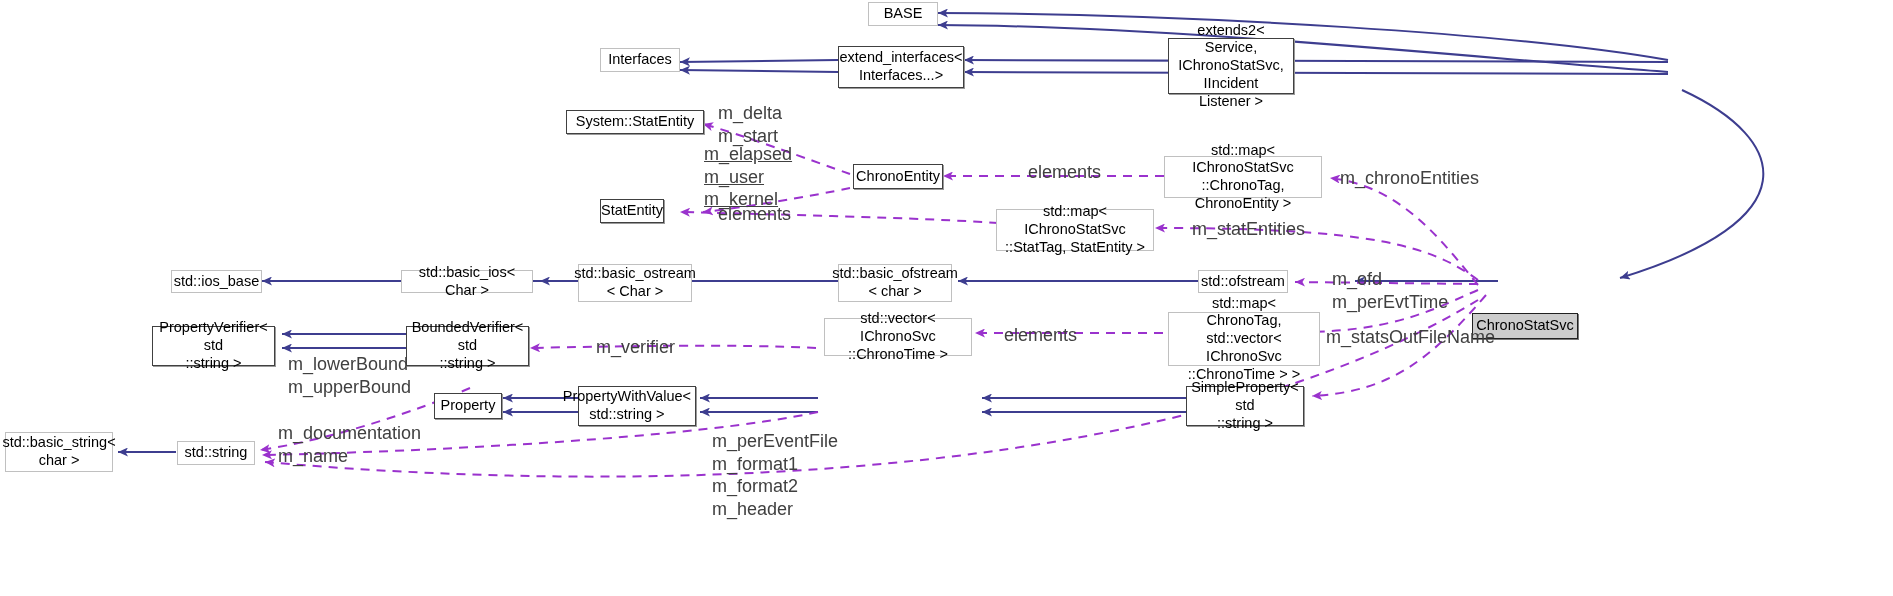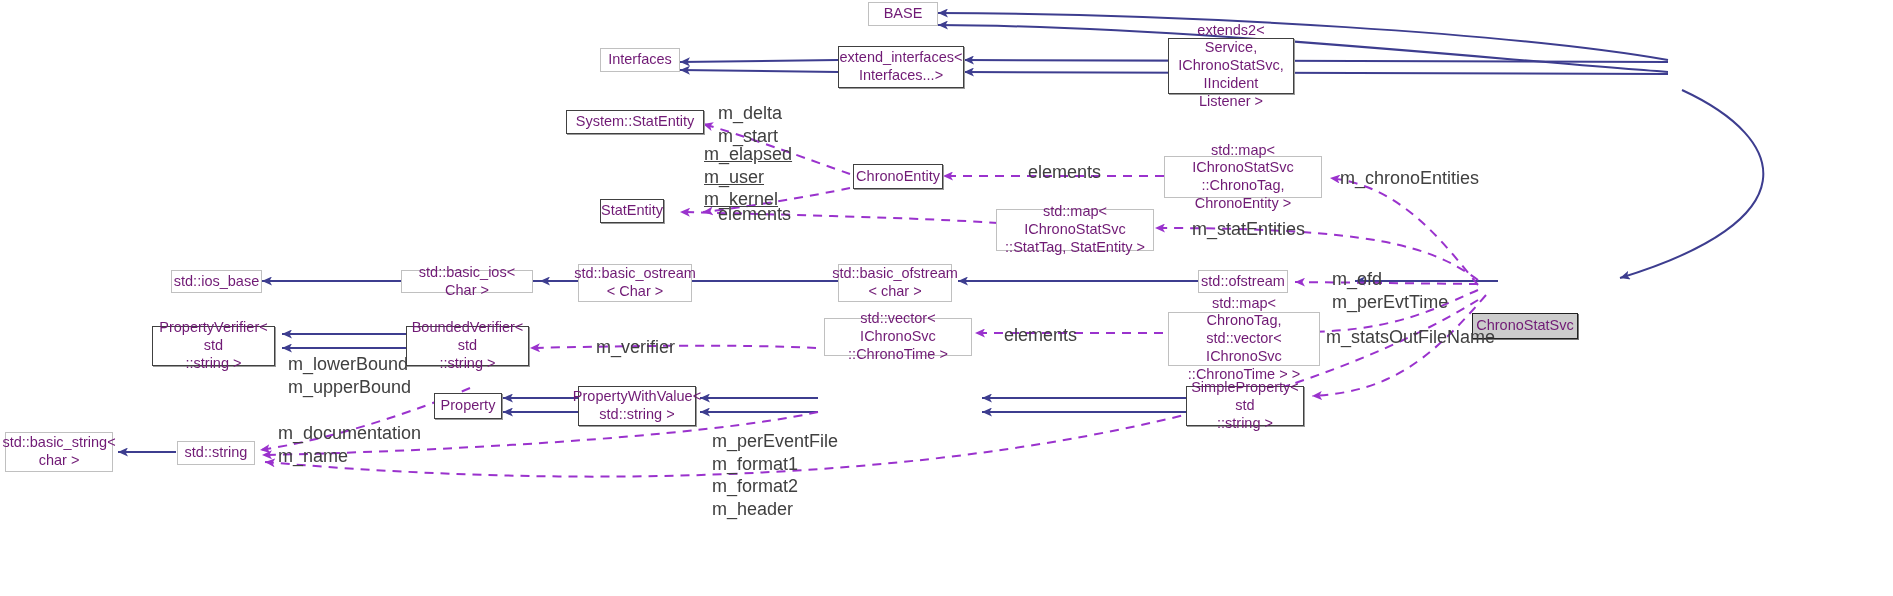--- a/index.html
+++ b/index.html
@@ -2,21 +2,21 @@
 <html><head>
 <meta charset="utf-8">
 <title>ChronoStatSvc Collaboration Diagram</title>
 <style>
   html,body{margin:0;padding:0;background:#ffffff;}
   body{font-family:"Liberation Sans",sans-serif;}
   #diagram{position:relative;width:1893px;height:596px;background:#ffffff;overflow:hidden;}
   svg.edges{position:absolute;left:0;top:0;width:1893px;height:596px;pointer-events:none;}
   .node{position:absolute;box-sizing:border-box;display:flex;align-items:center;
         justify-content:center;text-align:center;background:#ffffff;
-        font-size:14.5px;color:#701a75;line-height:1.22;padding:2px 4px;}
+        font-size:14.5px;color:#000000;line-height:1.22;padding:2px 4px;}
   .node.thin{border:1px solid #c0c0c0;}
   .node.thick{border:1px solid #404040;box-shadow:1px 1px 0 0 #9a9a9a;}
   .node.center{border:1px solid #202020;background:#cccccc;box-shadow:1px 1px 0 0 #777777;}
   .node span{display:block;white-space:pre-line;}
   .elabel{position:absolute;font-size:18px;color:#404040;text-align:left;
           line-height:1.25;white-space:pre-line;}
 </style>
 </head>
 <body>
 
@@ -154,21 +154,21 @@
   <div class="node thin" style="left:1168px;top:312px;width:152px;height:54px;">
     <span>std::map&lt; ChronoTag,
 std::vector&lt; IChronoSvc
 ::ChronoTime &gt; &gt;</span>
   </div>
 
   <div class="node thick" style="left:434px;top:393px;width:68px;height:26px;">
     <span>Property</span>
   </div>
 
-  <div class="node thick" style="left:578px;top:386px;width:118px;height:40px;">
+  <div class="node thick" style="left:578px;top:386px;width:118px;height:40px;justify-content:flex-end;">
     <span>PropertyWithValue&lt;
 std::string &gt;</span>
   </div>
 
 
   <div class="node thick" style="left:1186px;top:386px;width:118px;height:40px;">
     <span>SimpleProperty&lt; std
 ::string &gt;</span>
   </div>
 

